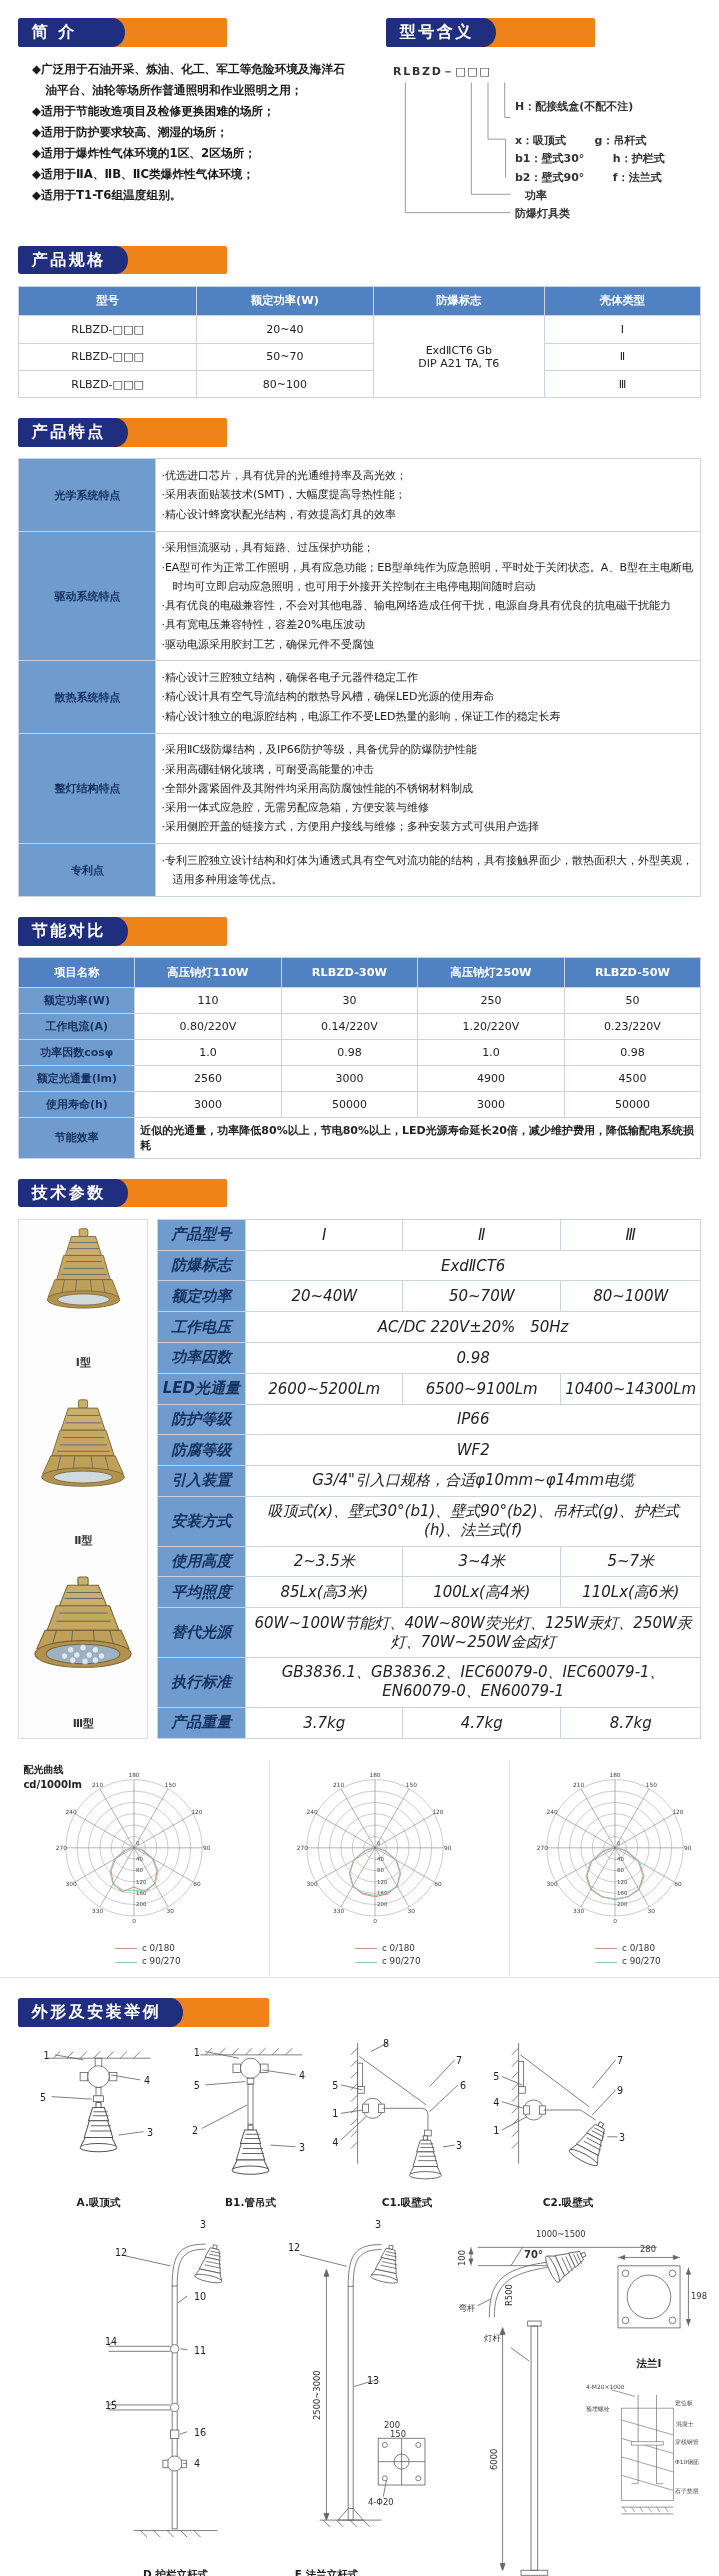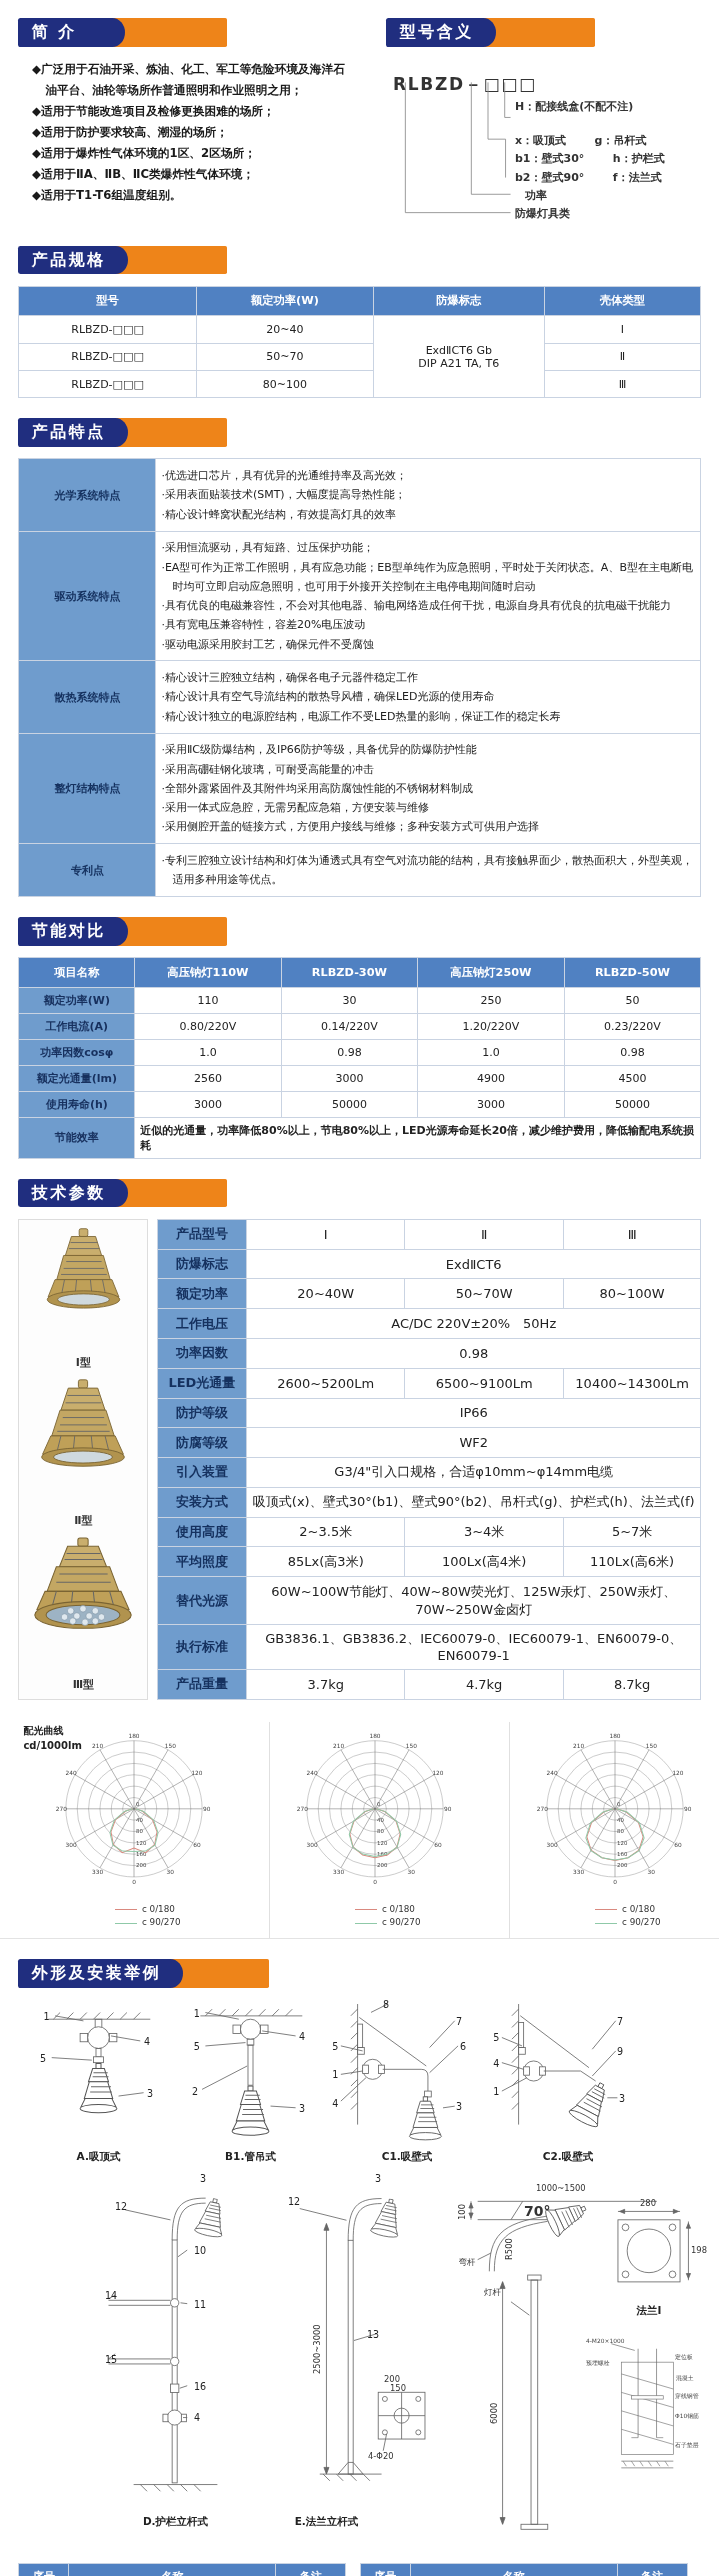--- a/index.html
+++ b/index.html
@@ -14,21 +14,21 @@
     line-height:28.5px;padding:0 22px 0 13.4px;box-sizing:border-box;letter-spacing:2.5px;white-space:nowrap;}
 
   
   .top-row{display:flex;}
   .col-intro{width:368px;}
   .col-model{width:352px;text-align:center;}
   .intro-list{margin:3.3px 0 0 20px;width:335px;}
   .ibullet{font-size:11.7px;font-weight:600;color:#1a1a1a;line-height:1.8;padding-left:13.4px;text-indent:-13.4px;margin-left:12px;}
 
   .model-diagram{position:relative;height:167px;margin-left:20px;}
-  .model-code{position:absolute;left:5px;top:14px;font-size:17px;letter-spacing:1.7px;color:#333;font-weight:600;}
+  .model-code{position:absolute;left:5px;top:5px;font-size:11px;letter-spacing:1.7px;color:#333;font-weight:600;}
   .model-lines{position:absolute;left:0;top:0;}
   .mlg{position:absolute;font-size:11px;font-weight:600;color:#333;white-space:nowrap;}
   .mlg .g2{margin-left:28.5px;}
 
   
   .dtable{border-collapse:collapse;margin-left:18.4px;width:683px;background:#fff;}
   .dtable th,.dtable td{border:0.8px solid #c9d3e2;font-size:11px;color:#222;text-align:center;padding:6.7px 5px;}
   .dtable th{background:#5081c2;color:#fff;font-weight:600;font-size:11.3px;}
 
   
@@ -39,41 +39,41 @@
   
   .etable td{padding:5px 5px;}
   .etable .elabel{background:#6f9ccd;color:#17305e;font-weight:600;width:117px;}
 
   
   .tech-wrap{display:flex;margin-left:18.4px;width:683px;}
   .tech-photos{width:130px;border:0.8px solid #ddd;background:#fdfdfd;display:flex;flex-direction:column;justify-content:space-between;padding:6.7px 0;box-sizing:border-box;margin-right:8.4px;}
   .lamp-fig{text-align:center;}
   .lamp-fig .cap{font-size:11px;font-weight:600;color:#333;margin-top:18px;}
   .ttable{width:545px;margin-left:0;}
-  .ttable td{padding:5.4px 4.2px;font-size:13px;}
+  .ttable td{padding:5.4px 4.2px;font-size:15px;font-style:italic;}
   .ttable .tl{background:#6f9ccd;color:#15315f;font-weight:600;width:80px;}
   .photometric{position:relative;margin:22px 0 0 0;border-bottom:0.8px solid #e3e3e3;display:flex;}
   .pm-title{position:absolute;left:23.4px;top:1.7px;font-size:10px;font-weight:600;color:#222;line-height:1.5;z-index:2;}
   .pm-panel{width:239px;box-sizing:border-box;padding:5px 0 8.4px 0;text-align:center;margin-left:29px;}
   .pm-panel + .pm-panel{border-left:0.8px solid #e0e0e0;}
   .pm-legend{width:100px;margin:1.7px 25px 0 auto;text-align:left;}
   .pm-legend .row{display:flex;align-items:center;font-size:8.8px;color:#333;line-height:1.5;}
   .pm-legend .sw{display:inline-block;width:22px;height:0;border-top:1.3px solid;margin-right:5px;}
 
   
   .inst-row1{display:flex;margin:11.7px 0 0 25px;}
   .diag{position:relative;margin-right:5px;}
   .diag svg{display:block;}
-  .diag .dcap{text-align:center;font-size:10.5px;font-weight:600;color:#222;margin-top:7px;}
+  .diag .dcap{text-align:center;font-size:10.5px;font-weight:600;color:#222;margin-top:14px;}
   .co{position:absolute;font-size:9.6px;color:#222;font-weight:500;}
   .co.small{font-size:5.9px;color:#444;font-weight:400;white-space:nowrap;}
   .inst-row2{position:relative;height:377px;margin-top:8.4px;}
   .dim{position:absolute;font-size:8.4px;color:#333;white-space:nowrap;}
   .dim.v{transform:rotate(-90deg);transform-origin:left top;}
-  .dim.b{font-size:14px;font-weight:600;}
+  .dim.b{font-size:10px;font-weight:600;}
   line,path.ln{stroke:#666;}
 
   
   .parts-wrap{display:flex;margin-left:18.4px;margin-top:13.4px;}
   .ptable{border-collapse:collapse;width:328px;background:#fff;margin:0 13.4px 0 0;}
   .ptable th{background:#5081c2;color:#fff;font-weight:600;font-size:11px;border:0.8px solid #c9d3e2;padding:5px 3.3px;}
   .ptable td{border:0.8px solid #c9d3e2;font-size:10.5px;padding:4.6px 5px;color:#222;}
   .ptable td.no{width:39px;text-align:center;}
   .ptable td.note{width:59px;}
 

